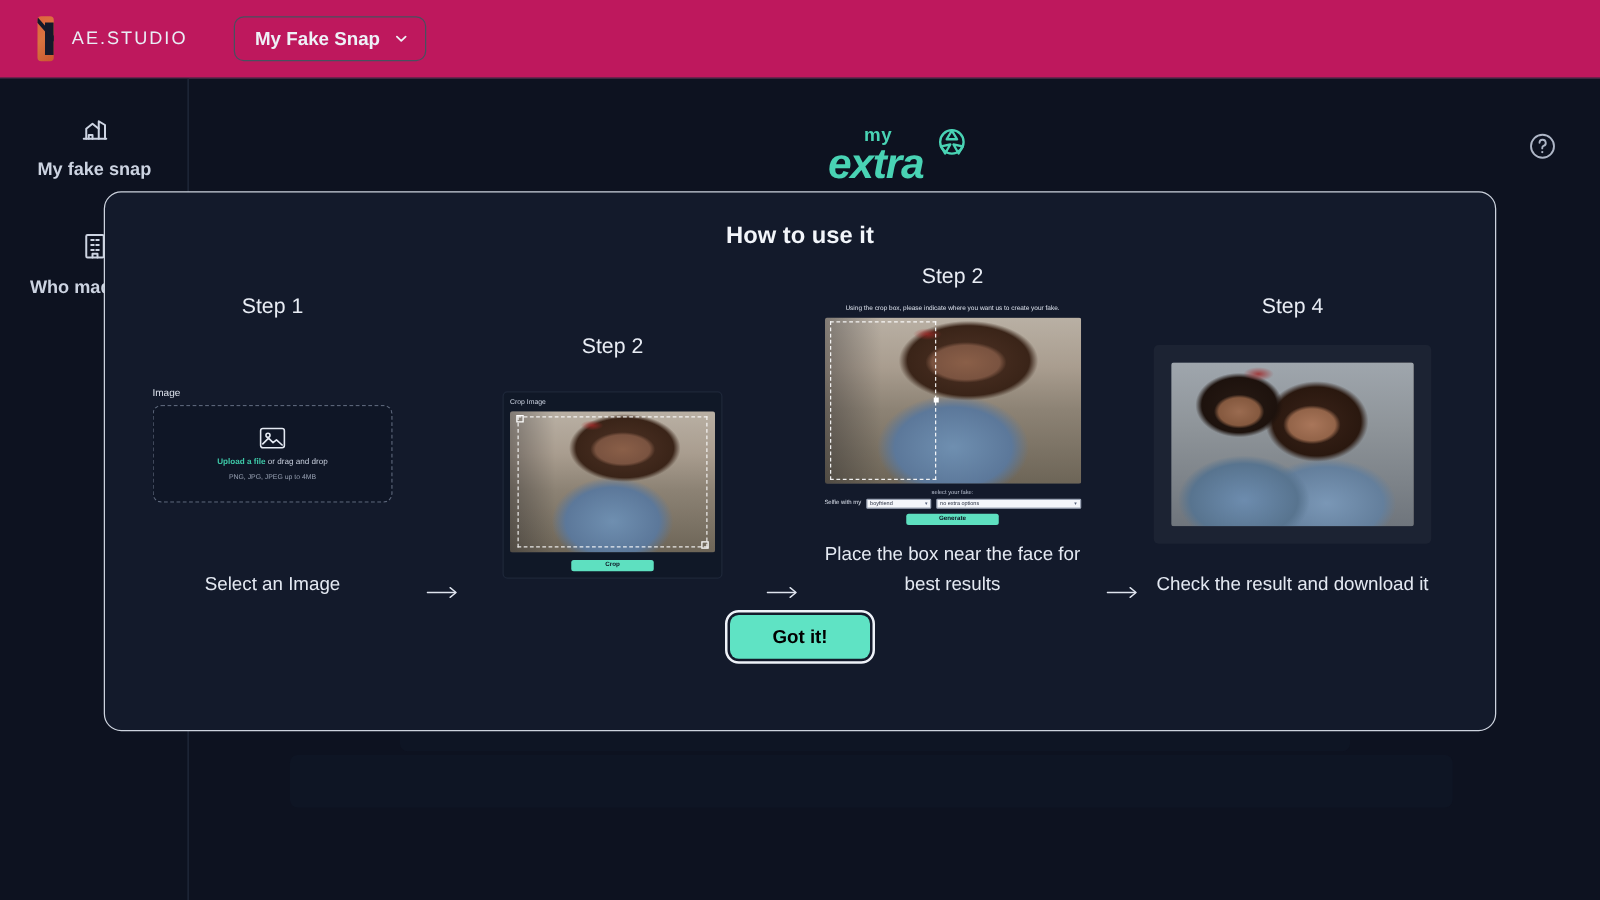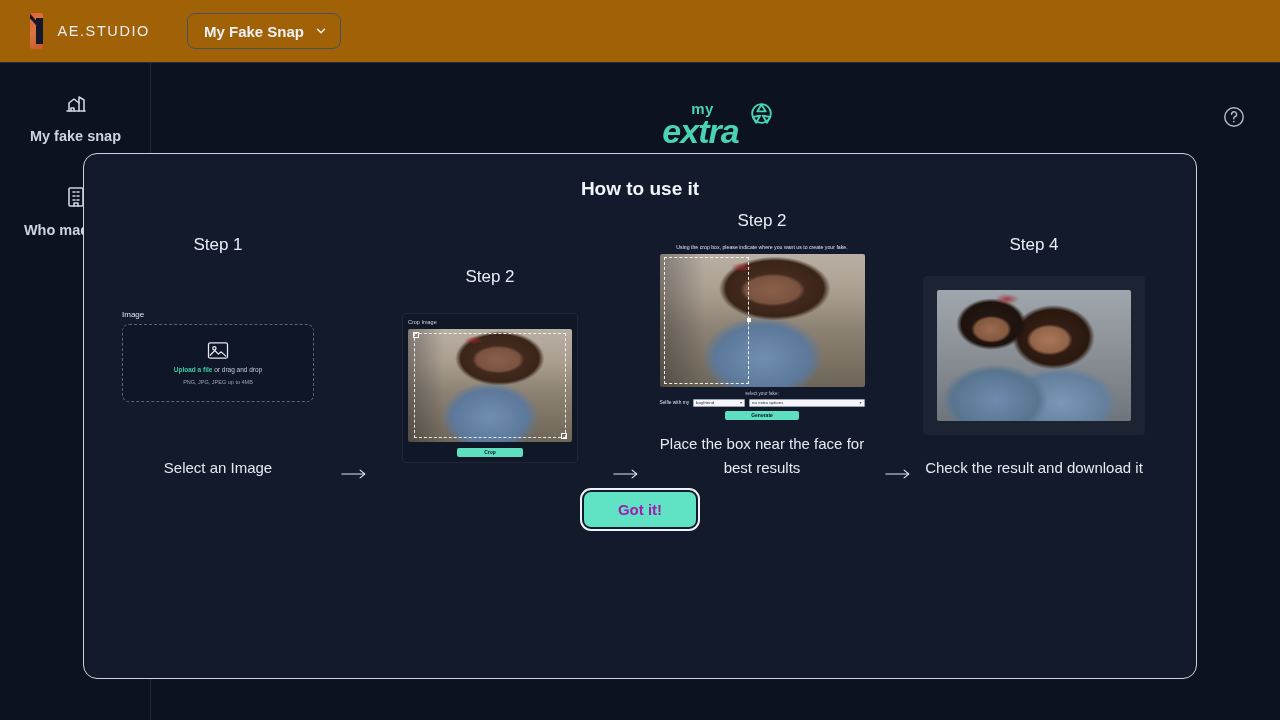--- a/index.html
+++ b/index.html
@@ -7,21 +7,21 @@
     width: 1280px; height: 720px;
     background: #0d1220;
     font-family: "Liberation Sans", sans-serif;
     overflow: hidden;
   }
   .app { position: relative; width: 1280px; height: 720px; background: #0d1220; }
 
   
   .topbar {
     position: absolute; top: 0; left: 0; width: 1280px; height: 63px;
-    background: #a16207;
+    background: #be185d;
     border-bottom: 1px solid #222b3d;
     display: flex; align-items: center;
   }
   .brand { display: flex; align-items: center; gap: 14px; margin-left: 30px; width: 120px;}
   .logo-mark { width: 36px; height: 36px; border-radius: 3px; position: relative; overflow: hidden;
      background: linear-gradient(135deg,#e0633f 0%, #d9743f 45%, #c9562f 100%); }
   .logo-mark::before {
     content:""; position:absolute; left:6px; top:5px; width:7px; height:26px; background:#14182a;
   }
   .logo-mark::after {
@@ -67,21 +67,21 @@
   }
   .logo-my { color:#49d3b4; font-size:15px; font-weight:bold; line-height:12px;
      letter-spacing:.5px; margin-left:-26px;}
   .logo-fake { color:#49d3b4; font-size:34px; font-style:italic; font-weight:bold; line-height:32px;
      letter-spacing:-1px; margin-left:-30px;}
   .shutter { position:absolute; right:42px; top:-2px; width:25px; height:25px; color:#49d3b4; }
   .shutter svg { display:block; }
 
   
   .modal {
-    position:absolute; left:83px; top:153px; width:1114px; height:526px;
+    position:absolute; left:83px; top:153px; width:1114px; height:432px;
     background:#131a2b; border:1px solid #cdd3de; border-radius:14px;
     z-index: 10;
   }
   .modal-title {
     text-align:center; color:#f2f5fa; font-size:19px; font-weight:bold;
     margin-top:24px;
   }
   .steps { display:flex; align-items:flex-end; padding:0 18px; margin-top:11px; }
   .step { width:232px; display:flex; flex-direction:column; align-items:center; }
   .step-title { color:#e8ecf4; font-size:17px; margin-bottom:8px; }
@@ -187,21 +187,21 @@
       linear-gradient(90deg, #5d6570 0%, #7d868f 50%, #a99a88 100%);
   }
   .ph-couple::after {
     content:""; position:absolute; inset:0;
     background: radial-gradient(ellipse 9% 6% at 36% 7%, rgba(160,35,35,.8), rgba(160,35,35,0) 70%);
   }
 
   
   .gotit-wrap { display:flex; justify-content:center; margin-top:12px; }
   .gotit {
-    background:#5fe3c4; color:#a21caf; border:none; border-radius:7px;
+    background:#5fe3c4; color:#000000; border:none; border-radius:7px;
     padding:9px 34px; font-size:15px; font-weight:bold; cursor:pointer;
     outline:2px solid #eef2f8; outline-offset:2px;
   }
 
   
   .bg-panel { position:absolute; background:#111828; border-radius:6px; opacity:.55; }
 </style>
 </head>
 <body>
 

